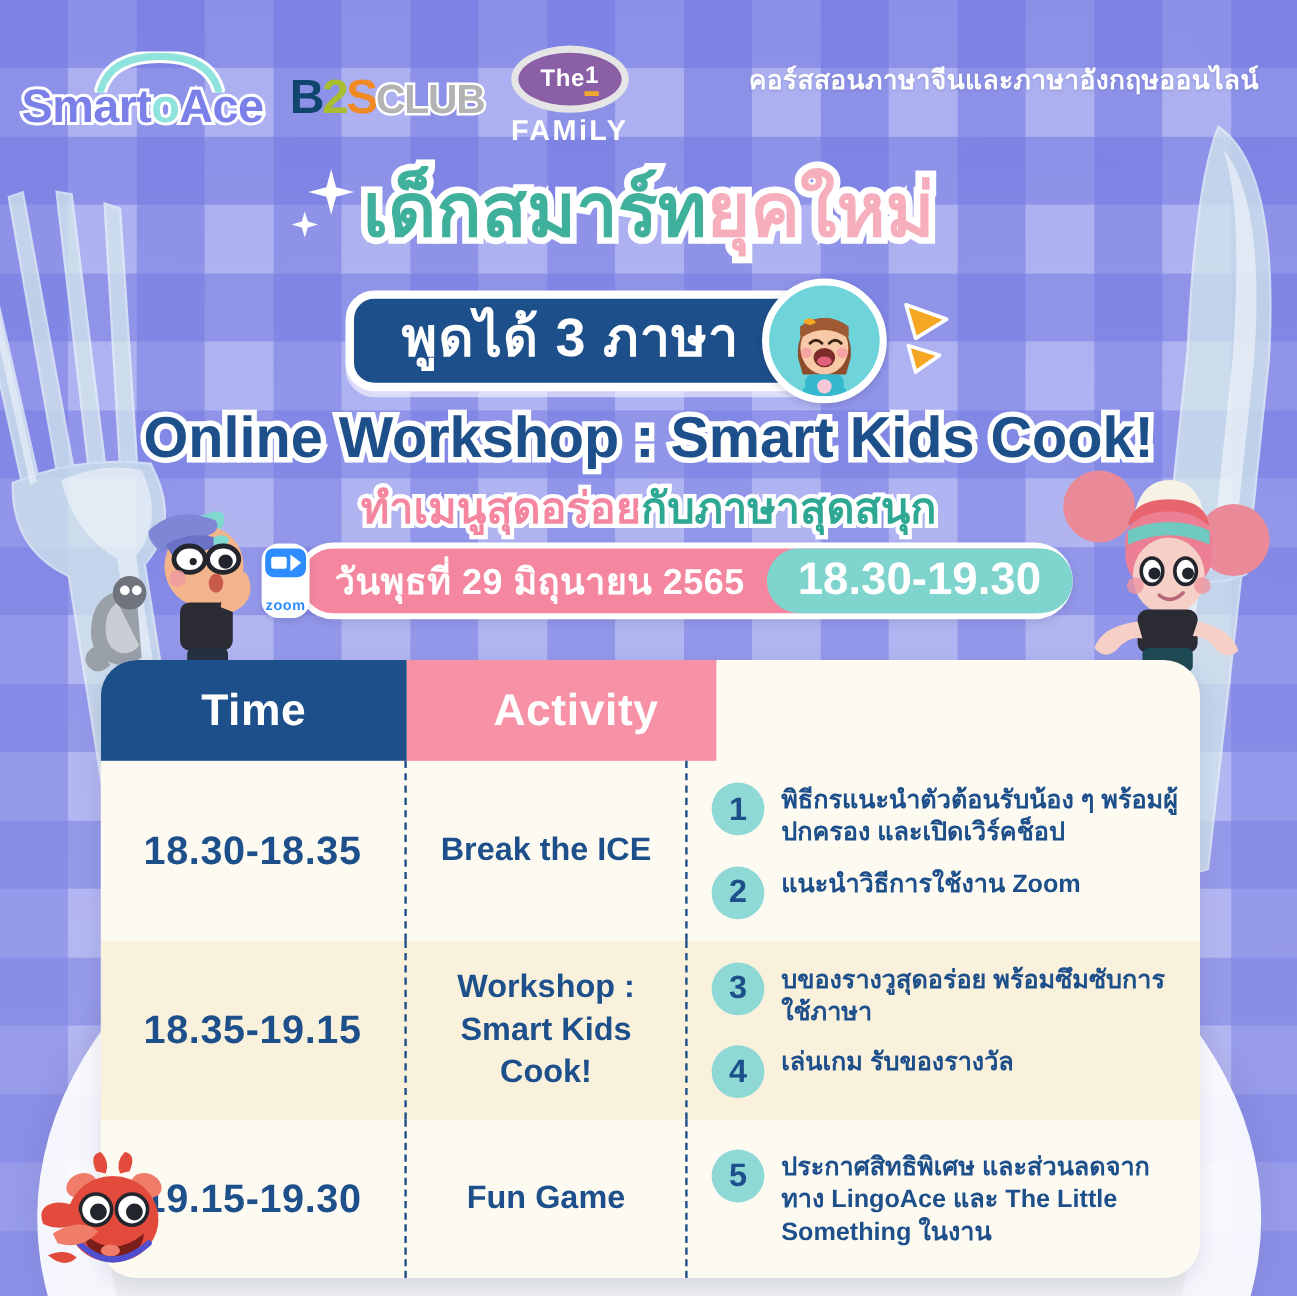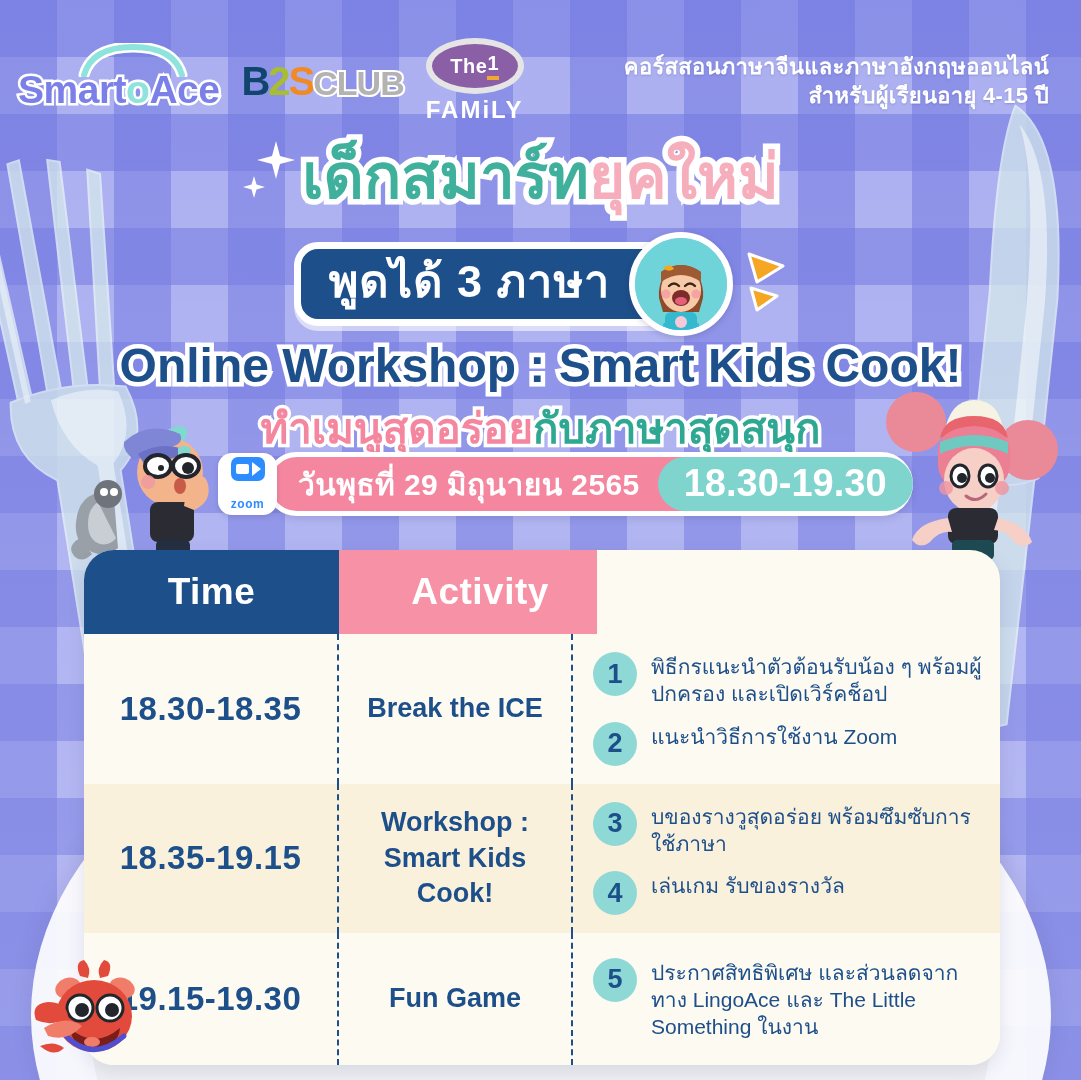--- a/index.html
+++ b/index.html
@@ -85,51 +85,51 @@
     position:absolute;left:0;right:0;top:146px;text-align:center;
     font-size:62px;font-weight:bold;line-height:1;letter-spacing:0px;
     -webkit-text-stroke:11px #ffffff;paint-order:stroke fill;
   }
   .headline .teal{color:#3fb09c;}
   .headline .pink{color:#f6aebd;}
 
   .sub-badge-wrap{position:absolute;left:0;right:0;top:232px;display:flex;justify-content:center;align-items:center;}
   .sub-badge{
     background:#1d4f8a;border:7px solid #ffffff;border-radius:24px;
-    padding:9px 64px 13px 28px;color:#ffffff;font-size:45px;font-weight:bold;
+    padding:9px 64px 13px 40px;color:#ffffff;font-size:45px;font-weight:bold;
     letter-spacing:1px;line-height:1.05;box-shadow:0 5px 0 rgba(255,255,255,.55);text-align:center;
   }
   .kid-avatar{
     width:92px;height:92px;border-radius:50%;background:#6fd3da;
     border:6px solid #ffffff;margin-left:-52px;position:relative;z-index:4;overflow:hidden;
     box-shadow:0 2px 6px rgba(40,40,90,.2);
   }
   .tri{position:absolute;}
   .tri svg{display:block;}
 
   .sparkle{position:absolute;}
 
   
   .wtitle{
     position:absolute;left:0;right:0;top:338px;text-align:center;
     color:#1d4f8a;font-size:48px;font-weight:bold;letter-spacing:0px;
     -webkit-text-stroke:9px #ffffff;paint-order:stroke fill;
   }
   .wsub{
     position:absolute;left:0;right:0;top:395px;text-align:center;
-    font-size:42px;font-weight:bold;letter-spacing:0px;
+    font-size:36px;font-weight:bold;letter-spacing:0px;
     -webkit-text-stroke:7px #ffffff;paint-order:stroke fill;
   }
   .wsub .pink{color:#f4879f;}
   .wsub .teal{color:#2fa893;}
 
   
   .datebar{position:absolute;left:218px;top:452px;display:flex;align-items:center;}
   .zoomlogo{
-    width:59px;height:62px;background:#ffffff;border-radius:14px;
+    width:40px;height:62px;background:#ffffff;border-radius:14px;
     display:flex;flex-direction:column;align-items:center;justify-content:center;gap:16px;
     box-shadow:0 2px 5px rgba(50,50,100,.18);position:relative;z-index:3;
   }
   .zoomcam{width:34px;height:24px;background:#2d8cff;border-radius:7px;position:relative;}
   .zoomcam:after{
     content:"";position:absolute;right:4px;top:5px;width:0;height:0;
     border-top:7px solid transparent;border-bottom:7px solid transparent;border-left:9px solid #ffffff;
   }
   .zoomcam:before{
     content:"";position:absolute;left:5px;top:7px;width:13px;height:10px;background:#ffffff;border-radius:2px;
@@ -168,21 +168,21 @@
            border-right:2px dashed #1d4f8a;}
   .td.act{width:234px;color:#1d4f8a;font-size:27px;font-weight:bold;line-height:1.32;text-align:center;
           border-right:2px dashed #1d4f8a;}
   .td.det{flex:1;flex-direction:column;align-items:stretch;justify-content:center;gap:14px;padding:18px 18px 18px 20px;}
 
   .ditem{display:flex;align-items:flex-start;gap:14px;}
   .dnum{
     flex:0 0 auto;width:44px;height:44px;border-radius:50%;background:#8ed9d5;
     color:#1d4f8a;font-size:27px;font-weight:bold;display:flex;align-items:center;justify-content:center;
   }
-  .dtxt{color:#1d4f8a;font-size:21px;font-weight:normal;line-height:1.3;padding-top:1px;}
+  .dtxt{color:#1d4f8a;font-size:21px;font-weight:bold;line-height:1.3;padding-top:1px;}
 
   .lobster{position:absolute;left:34px;top:958px;width:120px;height:110px;}
   .raccoon-boy{position:absolute;left:58px;top:398px;width:190px;height:165px;}
   .chef-girl{position:absolute;left:872px;top:382px;width:200px;height:180px;}
 </style>
 </head>
 <body>
 
 <div id="poster">
 
@@ -242,21 +242,20 @@
       <div class="bubble">
           <span>The</span>
           <u>1</u>
         </div>
       <div class="fam">FAMiLY</div>
     </div>
   </div>
 
   <div class="tagline">
     <div>คอร์สสอนภาษาจีนและภาษาอังกฤษออนไลน์</div>
-    <div>สำหรับผู้เรียนอายุ 4-15 ปี</div>
   </div>
 
   <div class="headline">
     <span class="teal">เด็กสมาร์ท</span><span class="pink">ยุคใหม่</span>
   </div>
 
   <div class="sub-badge-wrap">
     <div class="sub-badge">พูดได้ 3 ภาษา</div>
     <div class="kid-avatar">
       <svg viewBox="0 0 92 92">

